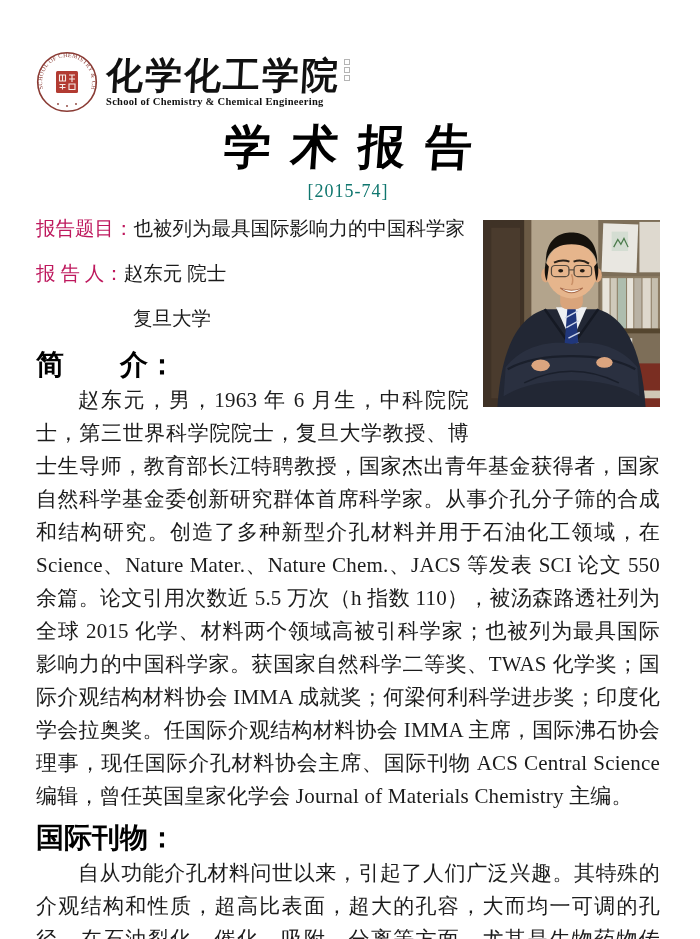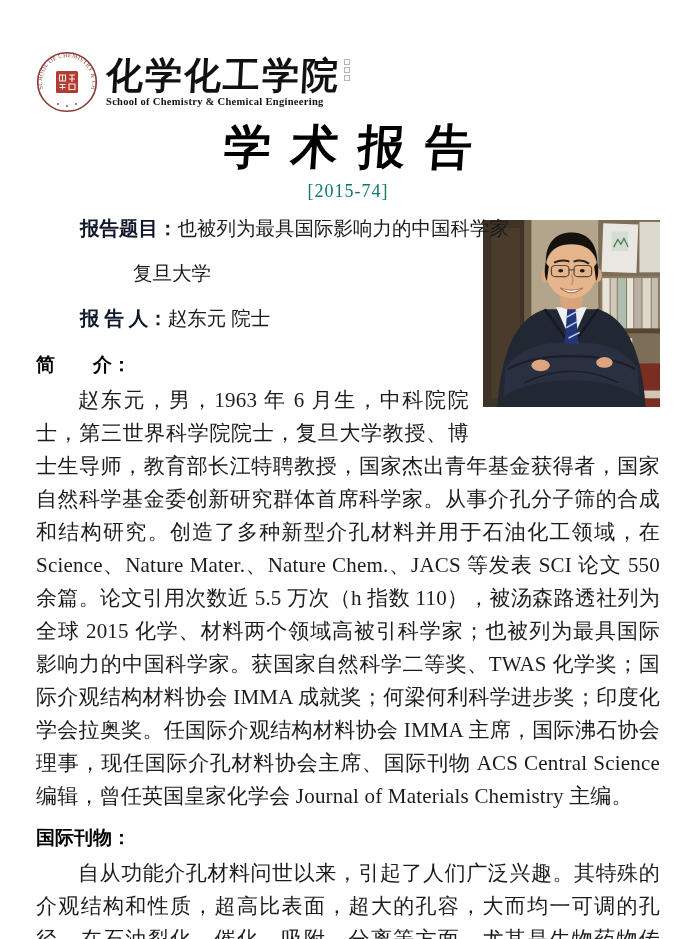--- a/index.html
+++ b/index.html
@@ -30,25 +30,25 @@
     transform:skewX(-4deg);
   }
   .doc-number { text-align:center; font-size:18px; letter-spacing:1px; margin-top:7px; color:#0f766e; }
 
   
   .content { margin-top:15px; }
   .photo-frame { float:right; width:177px; height:187px; margin:3px 0 12px 14px; }
   .photo-frame svg { display:block; width:100%; height:100%; }
 
   .field-row { font-size:19.5px; line-height:24px; margin-bottom:21px; white-space:nowrap; }
-  .field-label { font-weight:bold; color:#0f172a;margin-left:44px; }
+  .field-label { font-weight:normal; color:#be185d; }
   .field-value { color:#1b1b1b; }
   .field-cont { padding-left:97px; }
 
-  .sec-heading { font-size:19px; font-weight:bold; color:#000; line-height:26px; margin:12px 0 6px 0; }
+  .sec-heading { font-size:28px; font-weight:bold; color:#000; line-height:26px; margin:12px 0 6px 0; }
   .para {
     font-size:21px; line-height:33px; text-align:justify; text-indent:2em;
     color:#1c1c1c; letter-spacing:0.2px;
   }
 </style>
 </head>
 <body>
 
 <div class="page">
 
@@ -149,25 +149,25 @@
         <ellipse cx="96.5" cy="52.5" rx="2.4" ry="1.8" fill="#221a12"></ellipse>
 
         <path d="M86,56 q2.5,7 0,11" stroke="#c98f66" stroke-width="1.5" fill="none"></path>
         <path d="M75,70 q11,10 22,0 q-11,5 -22,0 z" fill="#fdfbf8" stroke="#a96a48" stroke-width="1"></path>
       </svg>
     </div>
 
     <div class="field-row">
       <span class="field-label">报告题目：</span><span class="field-value">也被列为最具国际影响力的中国科学家</span>
     </div>
+    <div class="field-row">
+      <span class="field-label">报 告 人：</span><span class="field-value">赵东元 院士</span>
+    </div>
     <div class="field-row field-cont">
       <span class="field-value">复旦大学</span>
-    </div>
-    <div class="field-row">
-      <span class="field-label">报 告 人：</span><span class="field-value">赵东元 院士</span>
     </div>
 
     <div class="sec-heading">简　　介：</div>
     <p class="para">赵东元，男，1963 年 6 月生，中科院院士，第三世界科学院院士，复旦大学教授、博士生导师，教育部长江特聘教授，国家杰出青年基金获得者，国家自然科学基金委创新研究群体首席科学家。从事介孔分子筛的合成和结构研究。创造了多种新型介孔材料并用于石油化工领域，在 Science、Nature Mater.、Nature Chem.、JACS 等发表 SCI 论文 550 余篇。论文引用次数近 5.5 万次（h 指数 110），被汤森路透社列为全球 2015 化学、材料两个领域高被引科学家；也被列为最具国际影响力的中国科学家。获国家自然科学二等奖、TWAS 化学奖；国际介观结构材料协会 IMMA 成就奖；何梁何利科学进步奖；印度化学会拉奥奖。任国际介观结构材料协会 IMMA 主席，国际沸石协会理事，现任国际介孔材料协会主席、国际刊物 ACS Central Science 编辑，曾任英国皇家化学会 Journal of Materials Chemistry 主编。</p>
 
     <div class="sec-heading">国际刊物：</div>
     <p class="para">自从功能介孔材料问世以来，引起了人们广泛兴趣。其特殊的介观结构和性质，超高比表面，超大的孔容，大而均一可调的孔径，在石油裂化、催化、吸附、分离等方面，尤其是生物药物传递、检测、诊断具有广阔的应用前景。我们将围绕功能介孔材料的发展，重点介绍了一种采用两亲性表面活性剂、嵌段共聚物模板法合成高度有序的新型功能介孔材料及其在载药、荧光检测等方面的应用。首先我们将介绍我们最近发展的几种新的合成方法，包括双液相法、溶剂挥发聚集组装法和界面驱动的定向</p>
 
   </div>
 </div>

